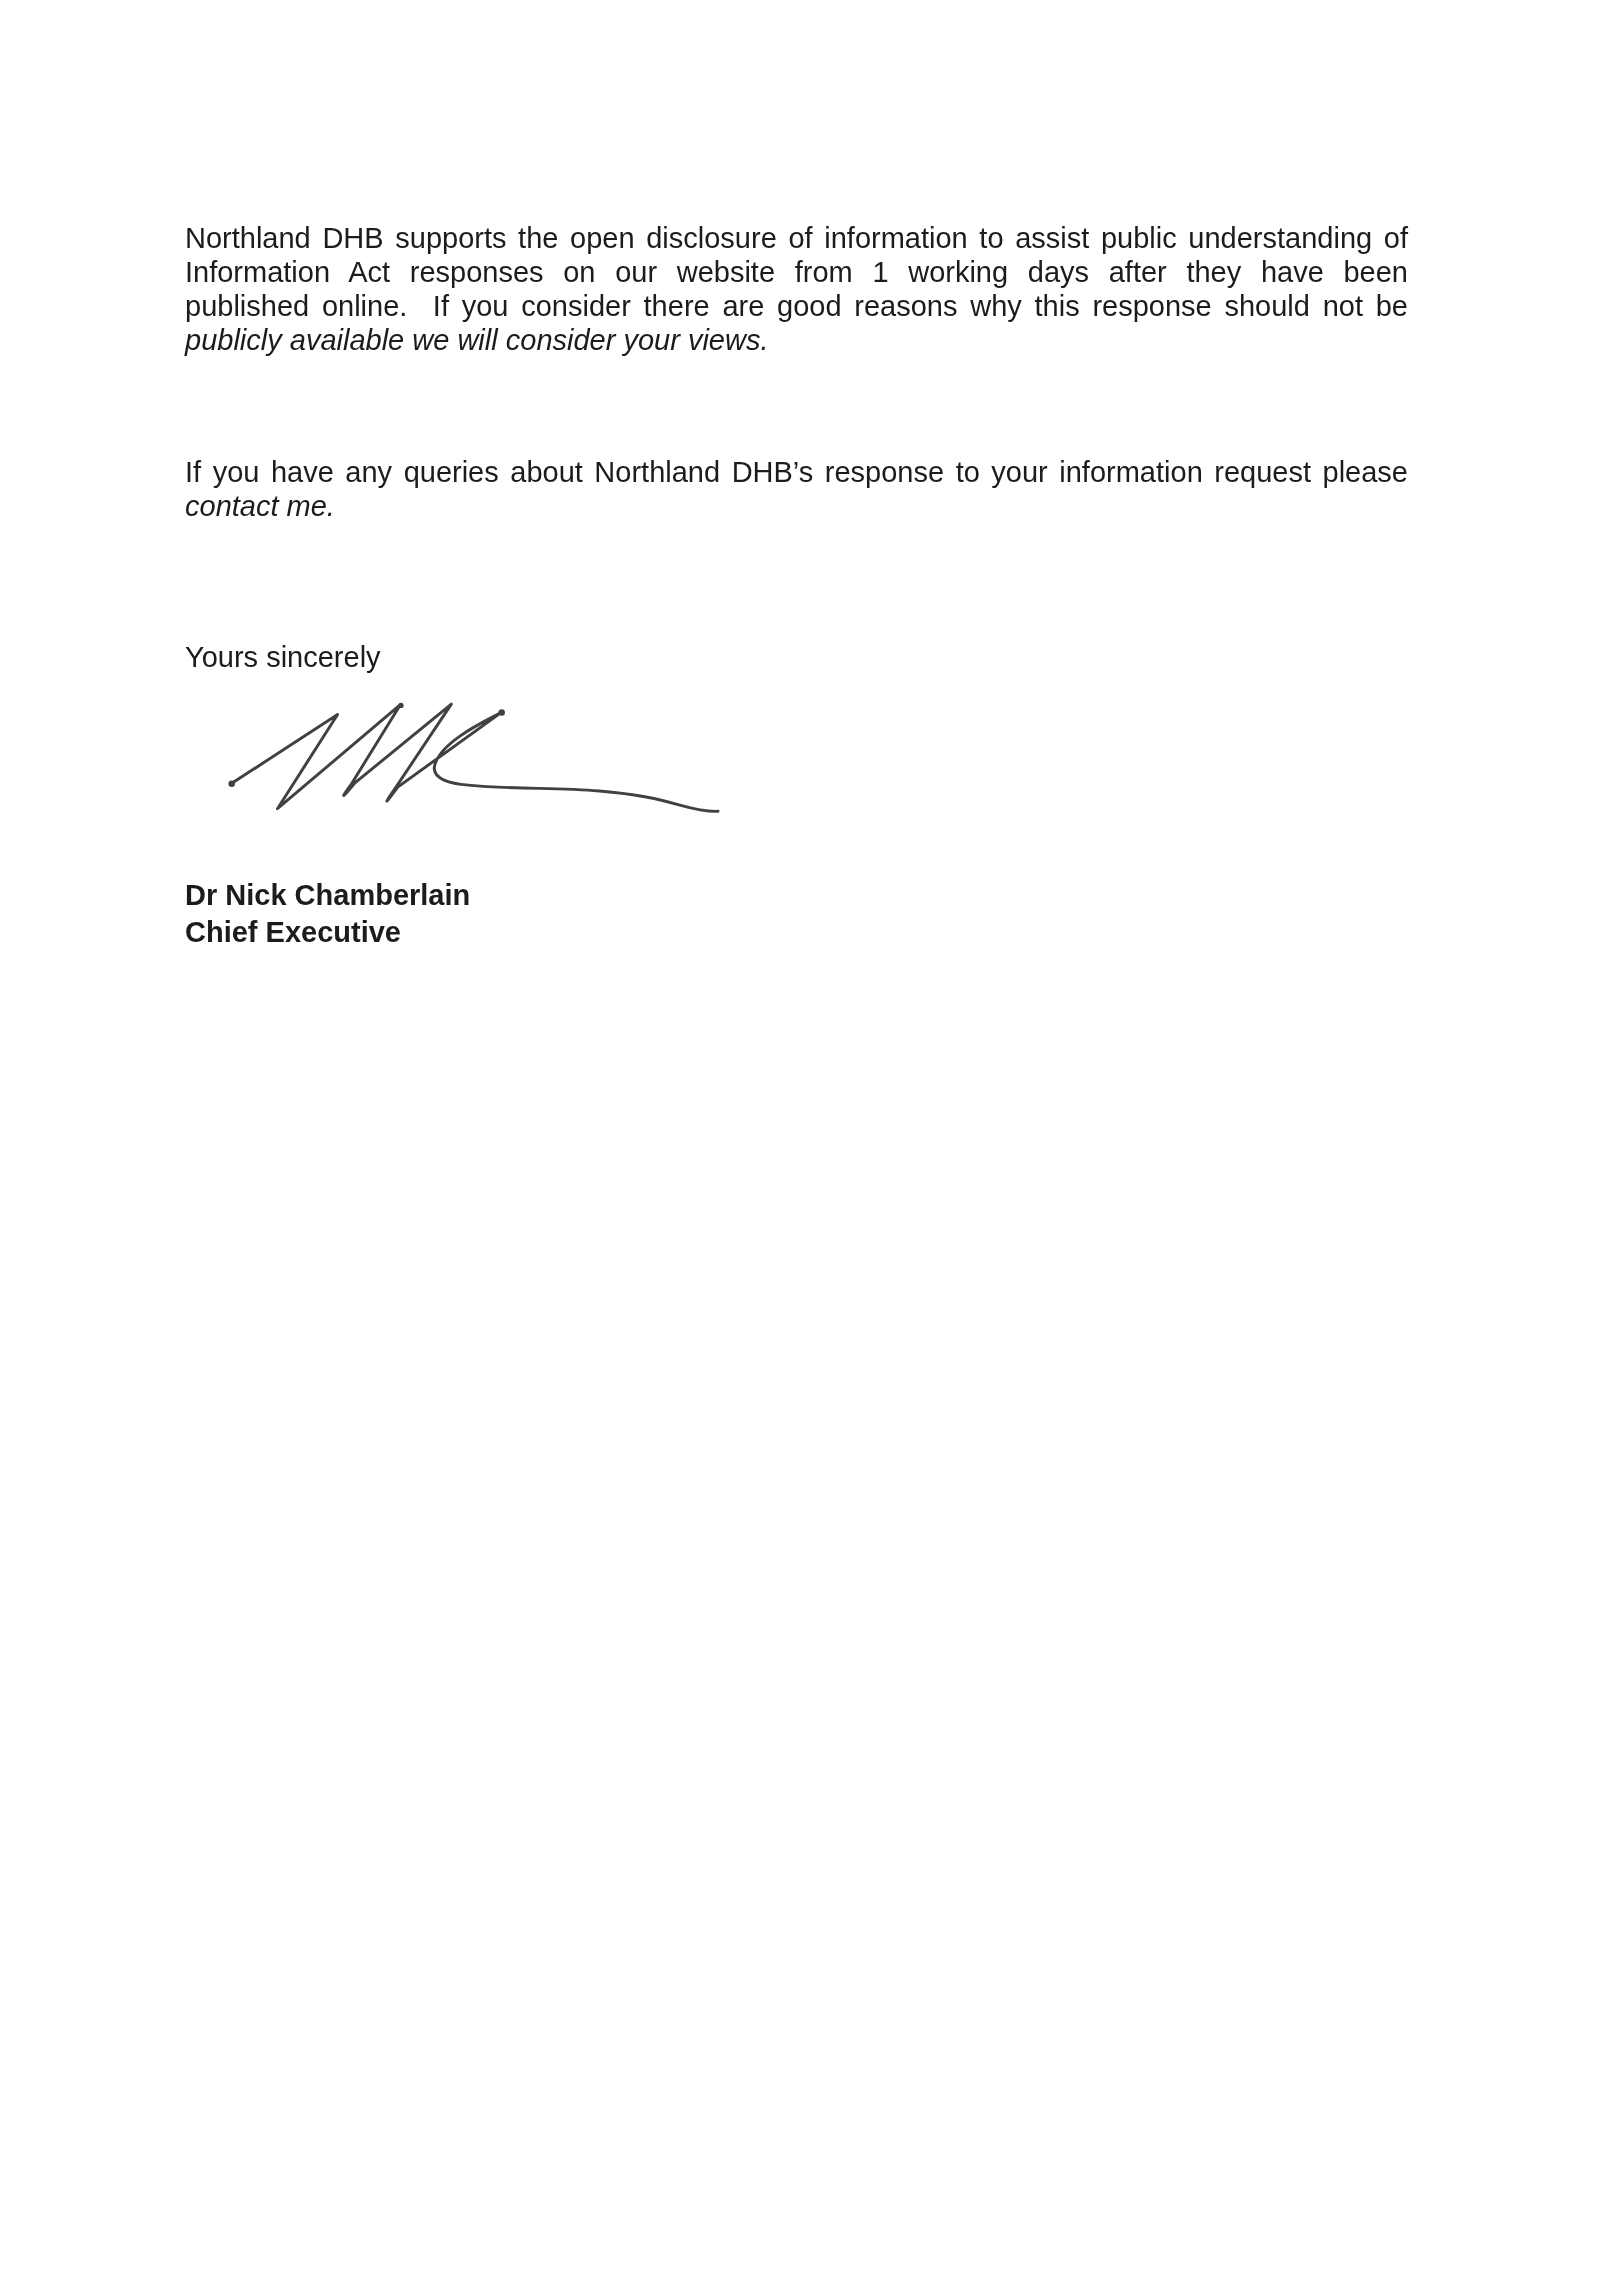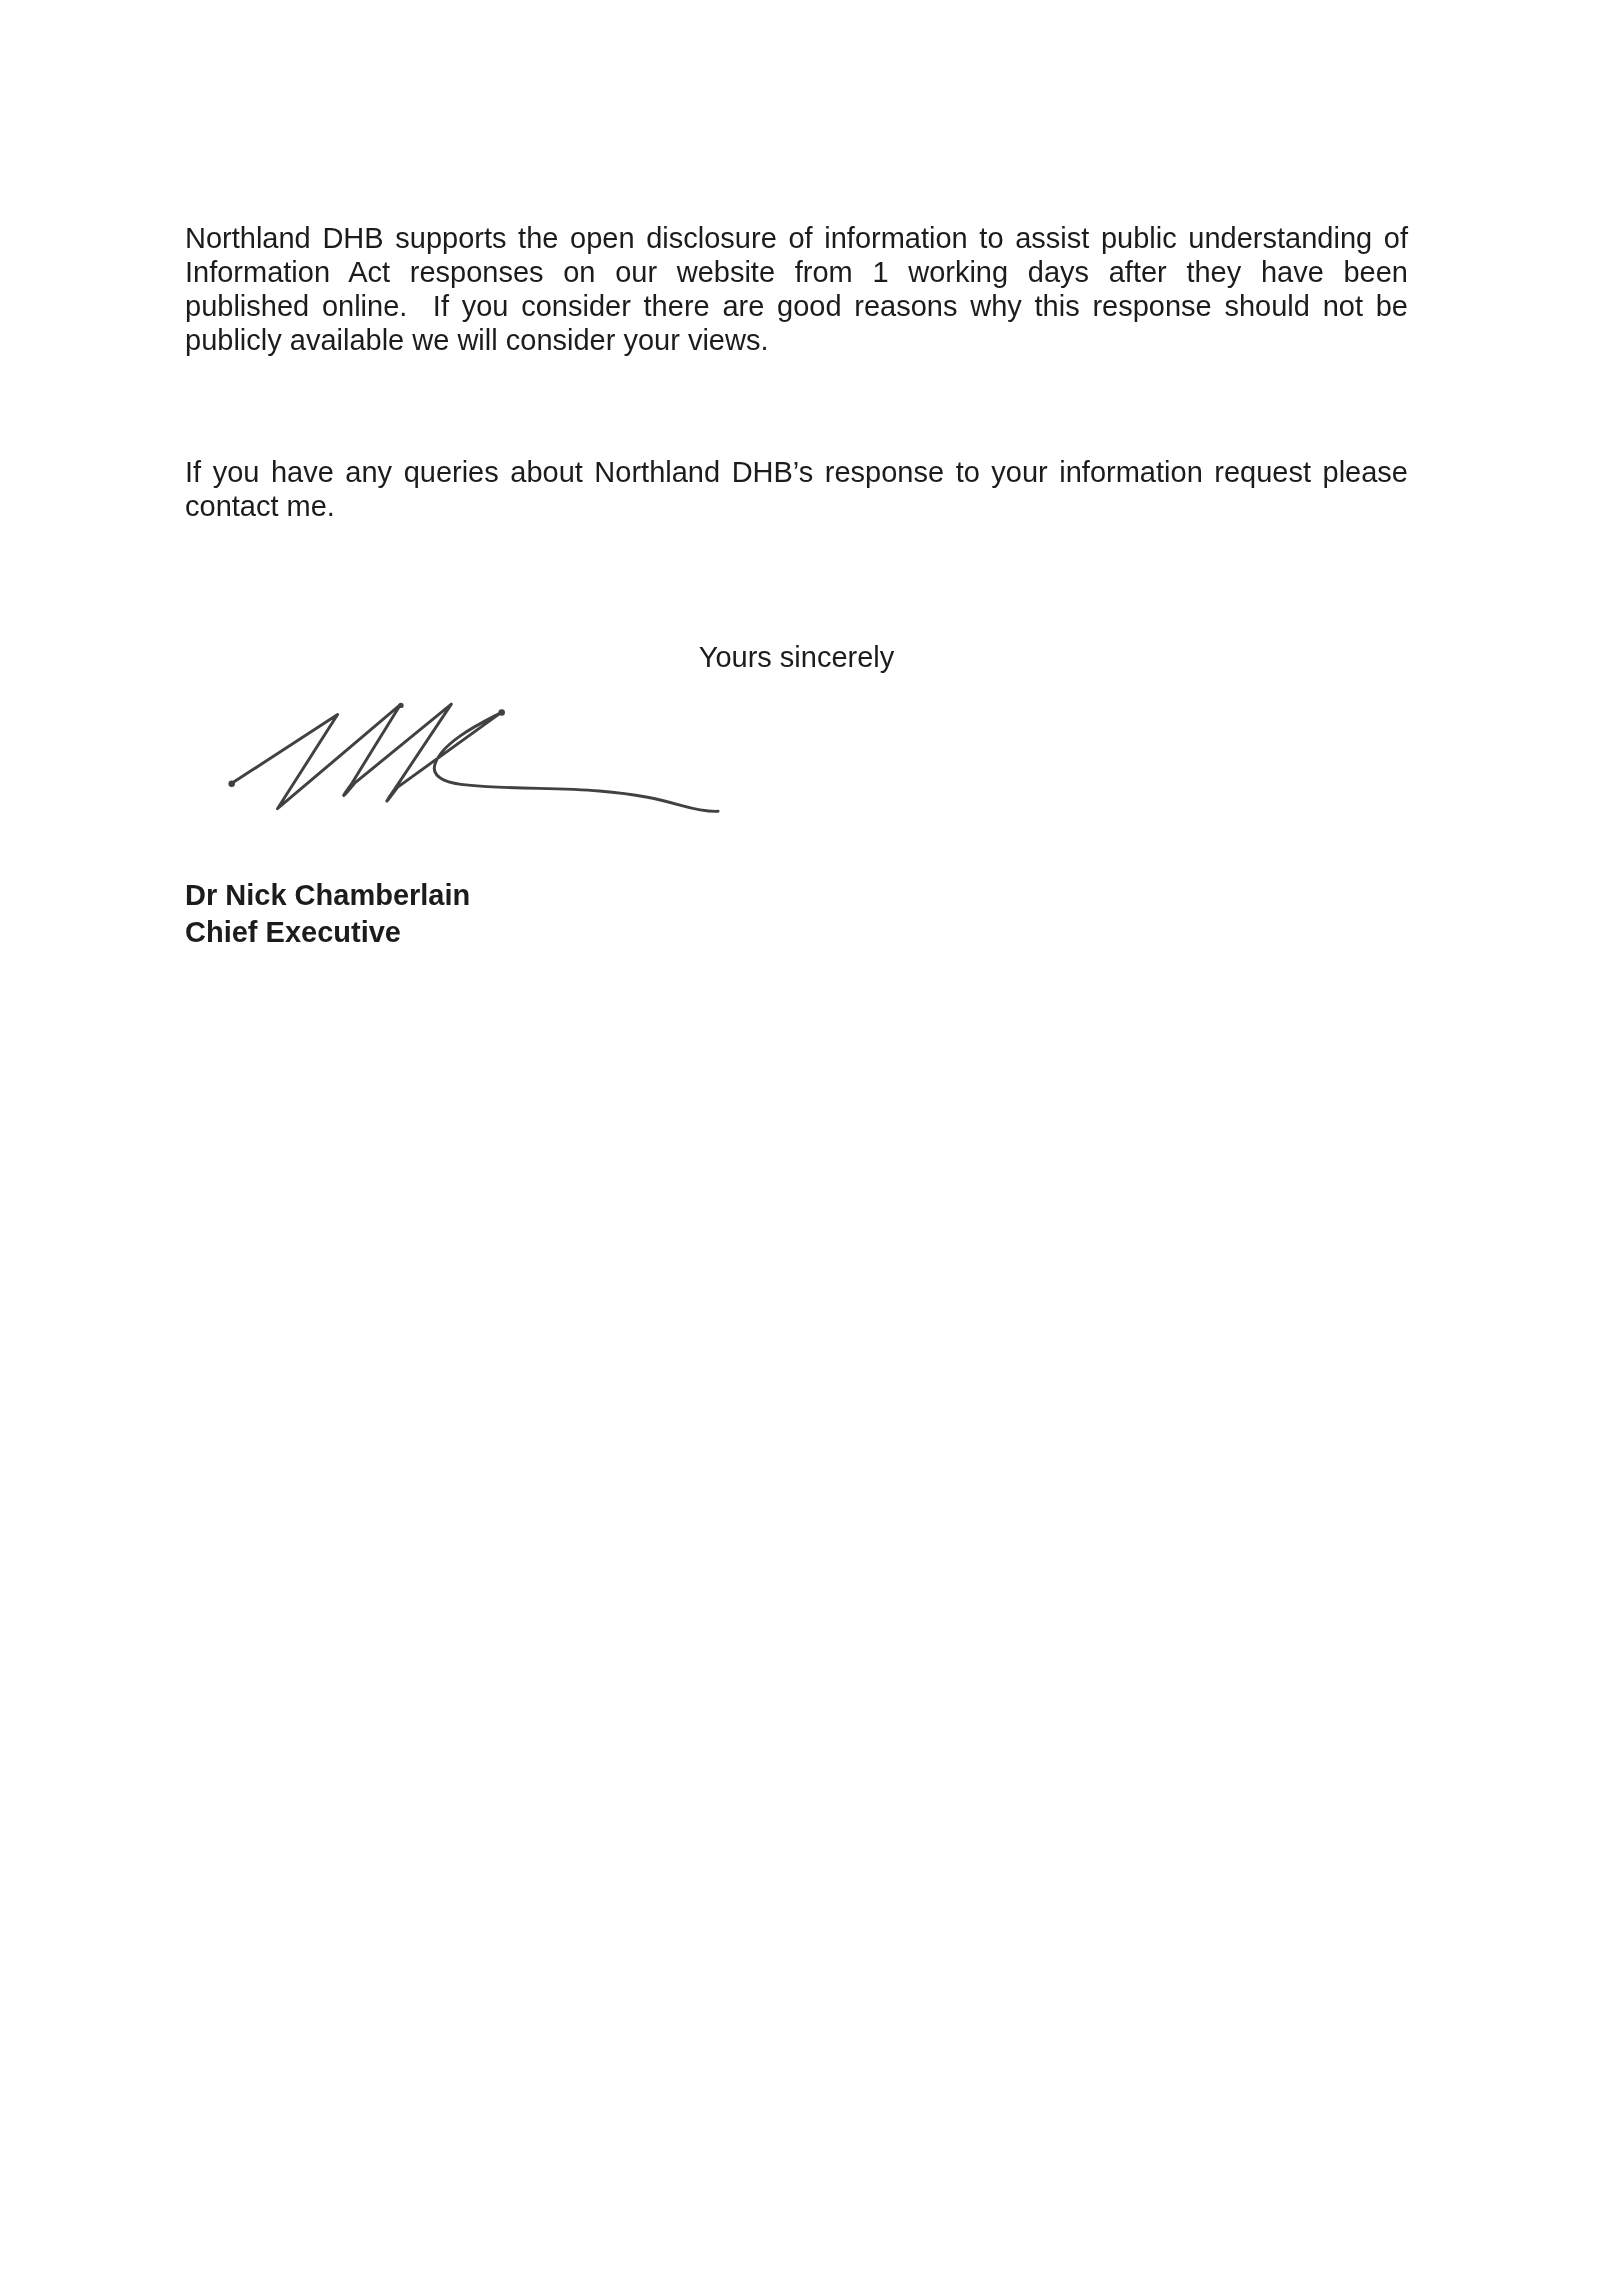--- a/index.html
+++ b/index.html
@@ -25,23 +25,24 @@
     font-size: 29px;
     line-height: 34px;
     color: #1c1c1c;
   }
   .line {
     text-align: justify;
     text-align-last: justify;
   }
   .line.last {
     text-align-last: left;
+    font-style: italic;
   }
   .single-line {
-    text-align: center;
+    text-align: left;
   }
   .name-block {
     font-weight: 700;
     line-height: 37px;
     margin-top: 24px;
   }
   .bold-line {
     text-align: left;
   }
   .signature-svg {

